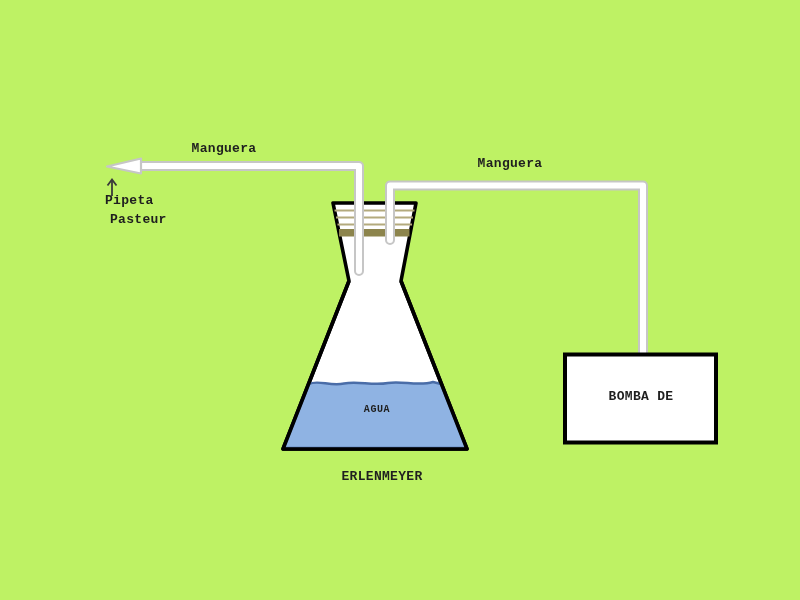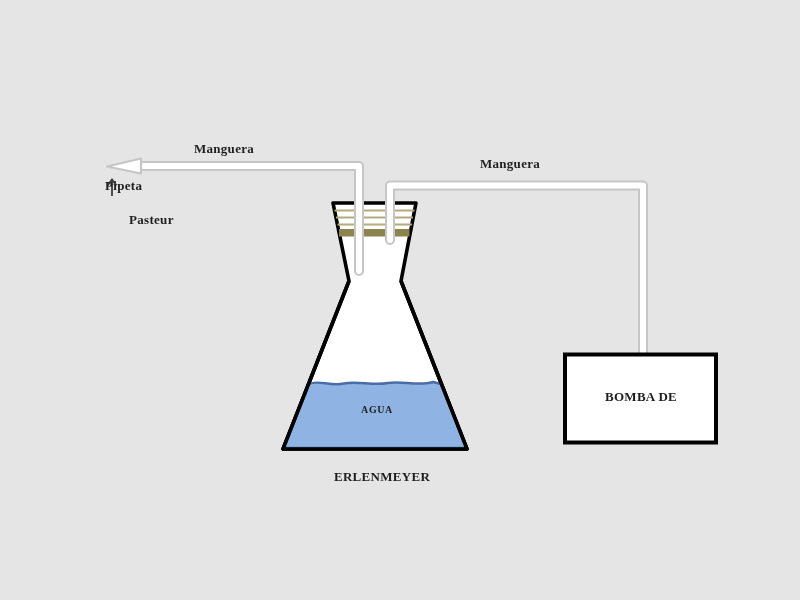--- a/index.html
+++ b/index.html
@@ -4,23 +4,23 @@
 <style>
   html, body {
     margin: 0;
     padding: 0;
     background: #ffffff;
   }
   .canvas {
     position: relative;
     width: 800px;
     height: 600px;
-    background: #e5e5e5;
+    background: #bef264;
     overflow: hidden;
-    font-family: Liberation Serif, serif;
+    font-family: Liberation Mono, monospace;
   }
   .diagram-svg {
     position: absolute;
     left: 0;
     top: 0;
   }
   .lbl {
     position: absolute;
     font-weight: 700;
     color: #1f1f1f;
@@ -61,22 +61,22 @@
     <rect x="565" y="354.5" width="151" height="88" stroke-width="4" fill="#ffffff" stroke="#000000"></rect>
 
     <line x1="112" y1="196" x2="112" y2="181" stroke-width="1.8" stroke="#3a3a3a"></line>
     <path d="M107.5,185.5 L112,179.5 L116.5,185.5" fill="none" stroke-width="1.8" stroke="#3a3a3a"></path>
   </svg>
 
   <div class="lbl center" style="left:174px; top:141px; width:100px;">Manguera</div>
 
   <div class="lbl center" style="left:460px; top:156px; width:100px;">Manguera</div>
 
-  <div class="lbl" style="left:105px; top:178px;">Pipeta</div>
-  <div class="lbl" style="left:109px; top:212px;padding-left:20px;">Pasteur</div>
+  <div class="lbl" style="left:105px; top:193px;">Pipeta</div>
+  <div class="lbl" style="left:90px; top:212px;padding-left:20px;">Pasteur</div>
 
   <div class="lbl center lbl-agua" style="left:327px; top:404px; width:100px;">AGUA</div>
 
   <div class="lbl center" style="left:566px; top:389px; width:150px;">BOMBA DE</div>
 
   <div class="lbl center" style="left:302px; top:469px; width:160px;">ERLENMEYER</div>
 
 </div>
 
 </body></html>

